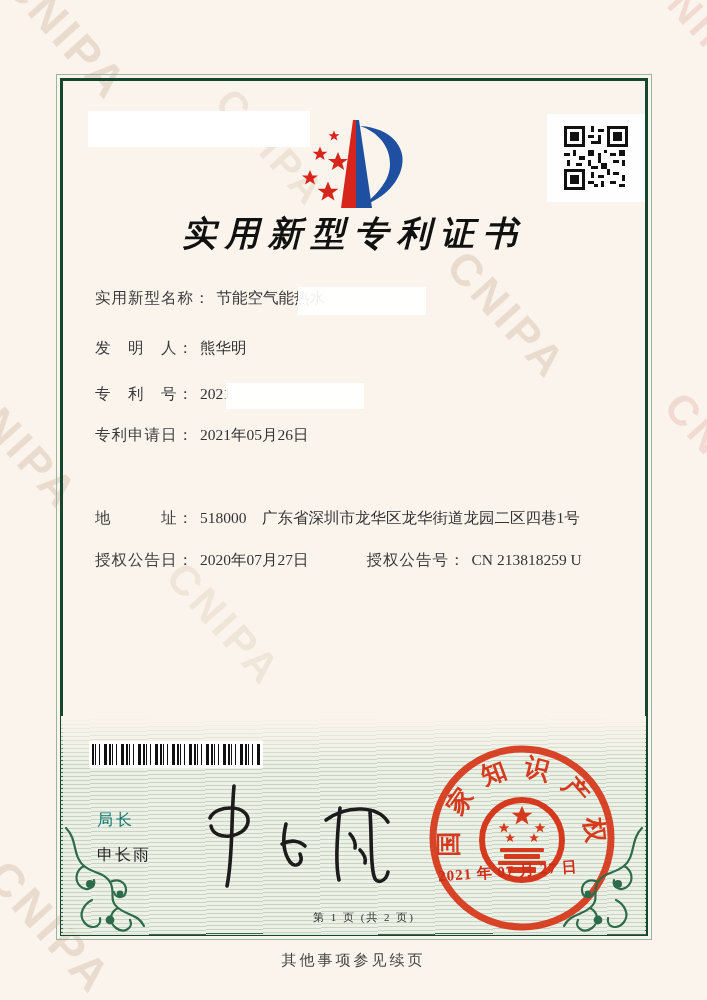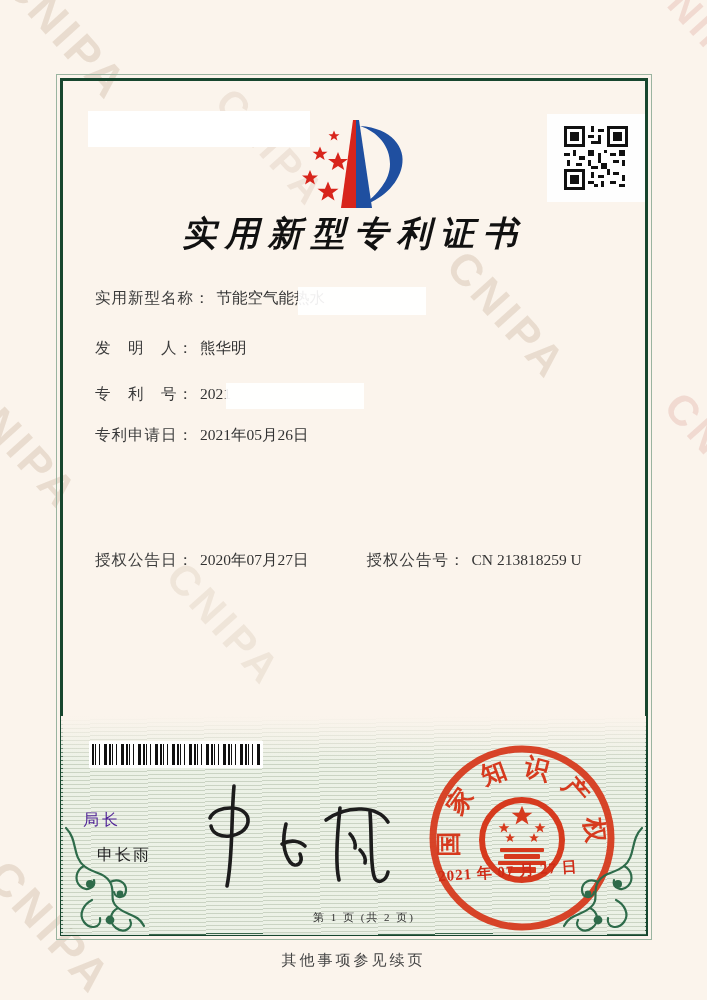--- a/index.html
+++ b/index.html
@@ -46,21 +46,21 @@
       linear-gradient(180deg, rgba(251,244,236,1) 0px, rgba(251,244,236,0) 46px),
       repeating-linear-gradient(179deg, rgba(122,158,128,0.38) 0 1px, rgba(235,241,230,0.95) 1px 4px);
   }
   .barcode{
     position:absolute; left:92px; top:744px; width:168px; height:21px;
     background:
       repeating-linear-gradient(90deg,#101010 0 2px,#fff 2px 3px,#101010 3px 4px,#fff 4px 7px,
       #101010 7px 8px,#fff 8px 12px,#101010 12px 15px,#fff 15px 17px);
     outline:3px solid #fff;
   }
-  .sig-title{position:absolute; left:83px; top:810px; font-size:16px; color:#4c1d95;
+  .sig-title{position:absolute; left:97px; top:810px; font-size:16px; color:#0f766e;
     font-family:"Liberation Sans",sans-serif; letter-spacing:3px;}
   .sig-name{position:absolute; left:97px; top:845px; font-size:16px; color:#222;
     font-family:"Liberation Sans",sans-serif; letter-spacing:2px;}
   .sig-draw{position:absolute; left:198px; top:778px;}
   .seal{position:absolute; left:424px; top:740px;}
   .seal-date{
     position:absolute; left:438px; top:862px; width:150px; font-size:15px; color:#cf2b17;
     letter-spacing:1px; transform:rotate(-4deg); white-space:nowrap; font-weight:bold;
   }
   .flourish{position:absolute;}
@@ -167,20 +167,23 @@
   <div class="row" style="top:384px;">
     <span class="flabel">专　利　号：</span><span class="fvalue">2021</span>
   </div>
   <div class="redact" style="left:226px; top:383px; width:138px; height:26px; opacity:0.92;"></div>
 
   <div class="row" style="top:425px;">
     <span class="flabel">专利申请日：</span><span class="fvalue">2021年05月26日</span>
   </div>
 
 
+  <div class="row" style="top:508px;">
+    <span class="flabel">地　　　址：</span><span class="fvalue">518000　广东省深圳市龙华区龙华街道龙园二区四巷1号</span>
+  </div>
 
   <div class="row" style="top:550px;">
     <span class="flabel">授权公告日：</span><span class="fvalue">2020年07月27日</span><span class="flabel grant-no">授权公告号：</span><span class="fvalue">CN 213818259 U</span>
   </div>
 
 
   <div class="barcode"></div>
 
   <div class="sig-title">局长</div>
   <div class="sig-name">申长雨</div>

